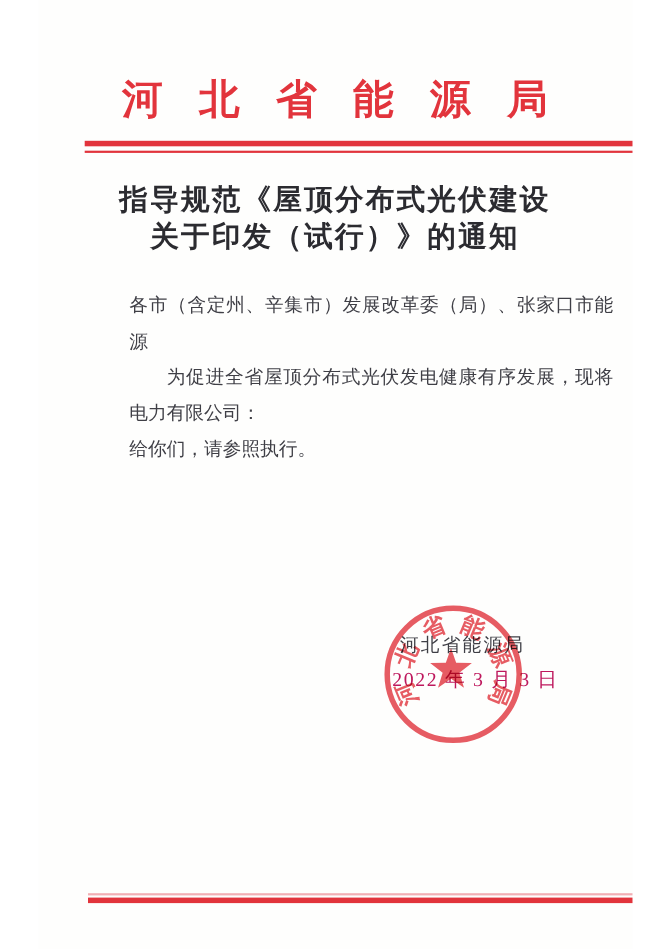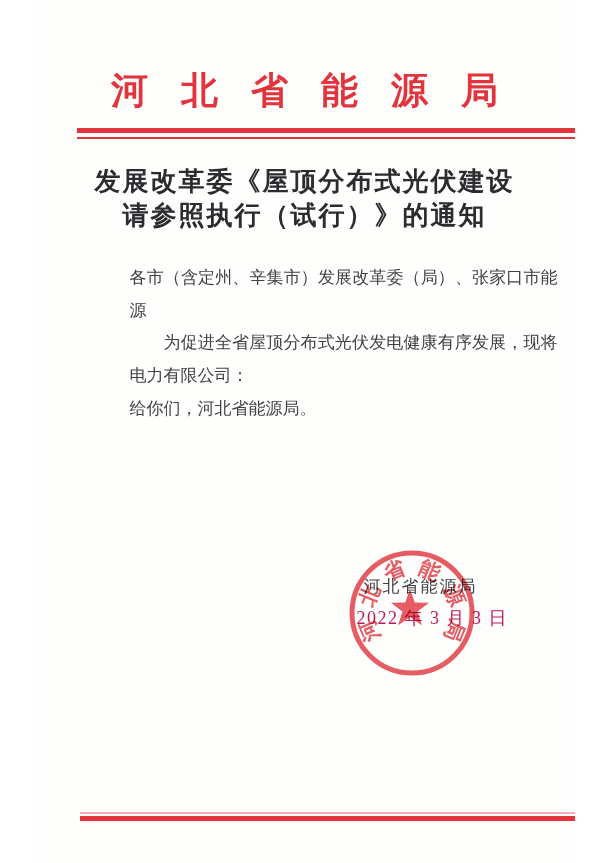--- a/index.html
+++ b/index.html
@@ -54,21 +54,21 @@
   
   .body-block {
     position: absolute;
     top: 262px;
     left: 83px;
     width: 440px;
     font-size: 17px;
     line-height: 32.7px;
     color: #3f3f46;
   }
-  .body-line { text-align: justify; text-align-last: justify; margin-left: 12px; }
+  .body-line { text-align: justify; text-align-last: justify; }
   .body-line.last { text-align-last: left; }
   .body-line.indent { text-indent: 34px; }
   .attachment { margin-top: 30px; text-indent: 34px; text-align-last: left; }
 
   
   .sig-issuer {
     position: absolute;
     top: 575px;
     left: 329px;
     font-size: 17px;
@@ -106,29 +106,29 @@
 <body>
 
 <div class="page">
 
   <div class="masthead">河北省能源局</div>
 
   <div class="rule rule-header-thick"></div>
   <div class="rule rule-header-thin"></div>
 
   <div class="doc-title">
-    <div>发展改革委《屋顶分布式光伏建设</div>
-    <div>请参照执行（试行）》的通知</div>
+    <div>指导规范《屋顶分布式光伏建设</div>
+    <div>关于印发（试行）》的通知</div>
   </div>
 
   <div class="body-block">
     <div class="body-line">各市（含定州、辛集市）发展改革委（局）、张家口市能源</div>
     <div class="body-line indent">为促进全省屋顶分布式光伏发电健康有序发展，现将</div>
     <div class="body-line last">电力有限公司：</div>
-    <div class="body-line last">给你们，河北省能源局。</div>
+    <div class="body-line last">给你们，请参照执行。</div>
   </div>
 
   <div class="sig-issuer">河北省能源局</div>
   <div class="sig-date">2022 年 3 月 3 日</div>
 
   <svg class="seal" viewBox="0 0 130 130" aria-hidden="true">
     <circle cx="65" cy="65" r="60" fill="none" stroke="#e4454e" stroke-width="5"></circle>
     <polygon fill="#e4454e" points="63,41 67.7,54.5 82,54.8 70.6,63.5 74.8,77.2 63,69 51.2,77.2 55.4,63.5 44,54.8 58.3,54.5"></polygon>
     <text x="65" y="26" font-size="21" text-anchor="middle" transform="rotate(-112.5 65 65)">河</text>
     <text x="65" y="26" font-size="21" text-anchor="middle" transform="rotate(-67.5 65 65)">北</text>

